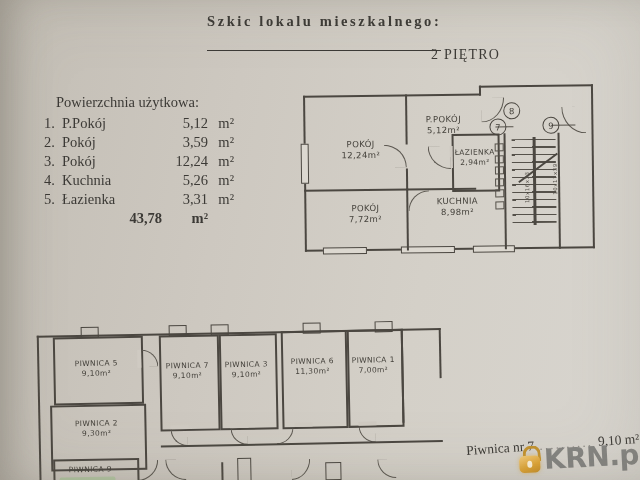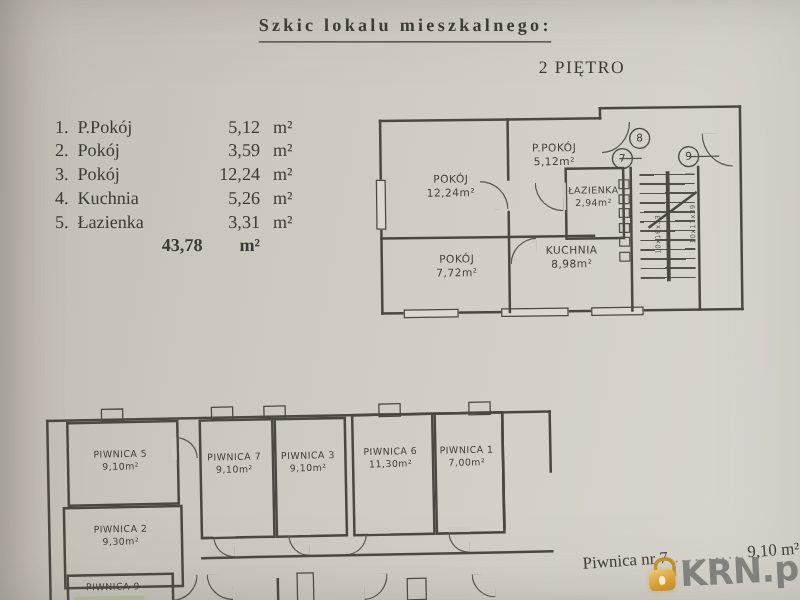--- a/index.html
+++ b/index.html
@@ -8,21 +8,21 @@
     background:linear-gradient(100deg,#c3beb5 0%,#cdc8c0 35%,#d4d0c8 65%,#d8d5cf 100%);
     font-family:"Liberation Serif",serif;color:#3c3a36;
   }
   .photo::after{
     content:"";position:absolute;inset:0;pointer-events:none;
     box-shadow:inset 26px 0 40px -18px rgba(95,90,80,.38), inset 0 0 70px rgba(120,114,102,.18);
   }
   
   .title{
     position:absolute;left:207px;top:13px;font-weight:bold;font-size:14.5px;
-    letter-spacing:2.6px;border-bottom:1.6px solid #3c3a36;padding-bottom:3px;white-space:nowrap;
+    letter-spacing:2.6px;border-bottom:1.6px solid #3c3a36;padding-bottom:20px;white-space:nowrap;
   }
   .floor-label{position:absolute;left:431px;top:47px;font-weight:normal;font-size:14px;letter-spacing:1.2px;}
   .annex-heading{
     position:absolute;left:224px;top:291px;font-weight:bold;font-size:14.5px;
     letter-spacing:2.2px;border-bottom:1.6px solid #3c3a36;padding-bottom:2px;white-space:nowrap;
   }
   
   .area-table{position:absolute;left:44px;top:93px;font-size:14.5px;line-height:19px;}
   .area-table .heading{margin-left:12px;margin-bottom:2px;}
   .arow{display:grid;grid-template-columns:18px 100px 46px 26px;align-items:baseline;}
@@ -93,20 +93,21 @@
 </style>
 </head>
 <body>
 
 <div class="photo">
 
   <div class="title">Szkic lokalu mieszkalnego:</div>
   <div class="floor-label">2 PIĘTRO</div>
 
   <div class="area-table">
+    <div class="heading">Powierzchnia użytkowa:</div>
     <div class="arow">
       <span class="no">1.</span>
       <span class="name">P.Pokój</span>
       <span class="val">5,12</span>
       <span class="unit">m²</span>
     </div>
     <div class="arow">
       <span class="no">2.</span>
       <span class="name">Pokój</span>
       <span class="val">3,59</span>

